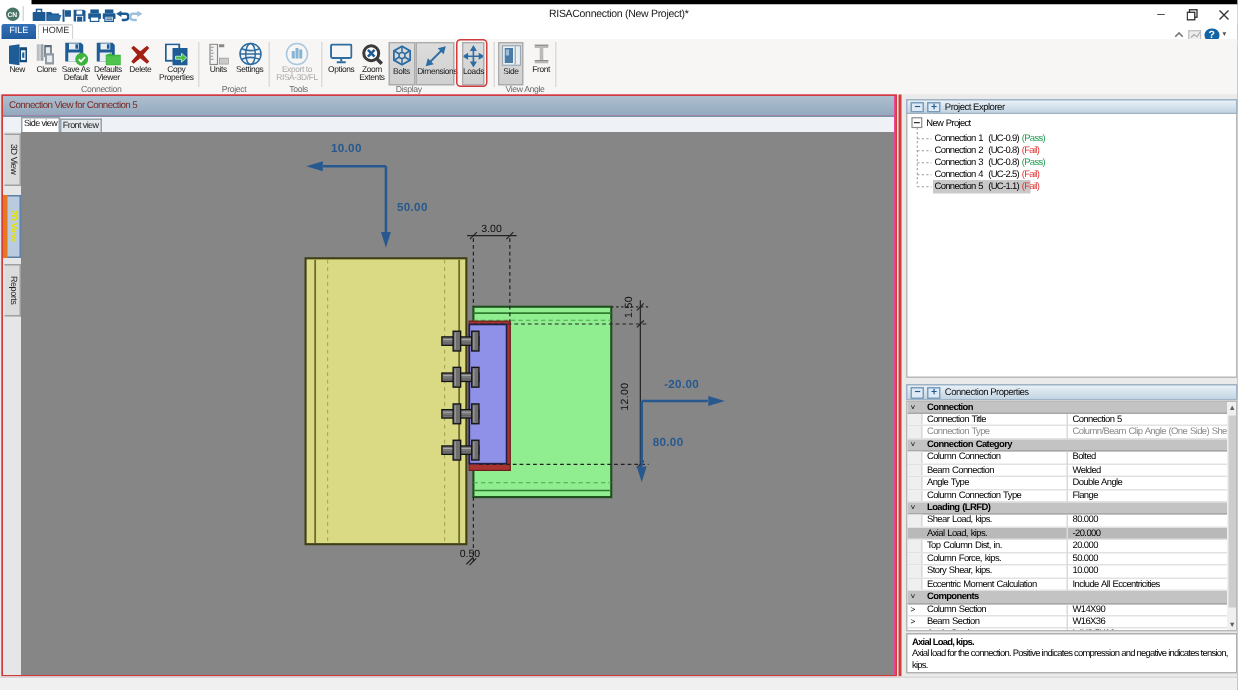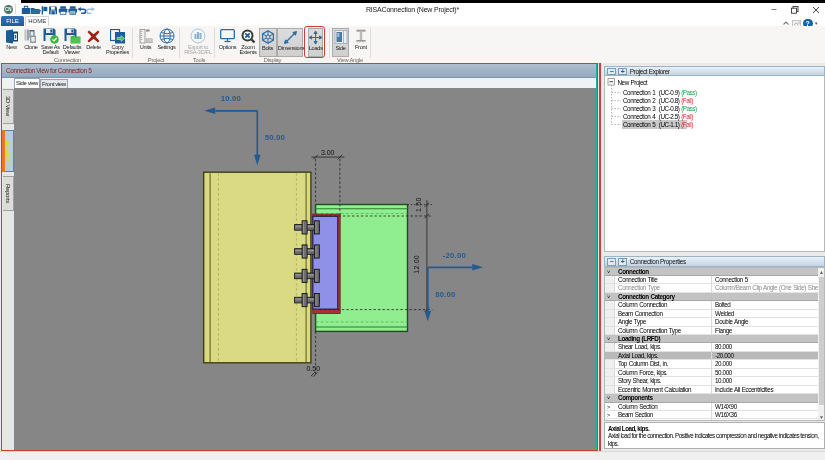--- a/index.html
+++ b/index.html
@@ -241,21 +241,21 @@
           <g fill="#8f8f8f">
             <rect x="1.5" y="0.8" width="9" height="0.8"></rect>
             <rect x="1.5" y="11" width="9" height="0.8"></rect>
           </g>
         </svg>
       </div>Front</div>
   <div class="rgrp" style="left:325px;width:50px;">View Angle</div>
   <div class="rsep" style="left:370.2px;"></div>
 </div>
 
-<div id="viewpanel" class="abs" style="left:1px;top:63px;width:597px;height:388px;border:1.6px solid #d03b3b;background:#14b8a6;">
+<div id="viewpanel" class="abs" style="left:1px;top:63px;width:597px;height:388px;border:1.6px solid #d03b3b;background:#ec4899;">
 
   <div class="abs" style="left:0;top:0;width:593.8px;height:13.5px;background:linear-gradient(#aebfd0,#93a9be);border-bottom:1px solid #7e94aa;color:#7b2b25;font-size:6.5px;letter-spacing:-0.4px;line-height:13px;padding-left:4px;">Connection View for Connection 5</div>
 
   <div class="abs" style="left:0;top:13.5px;width:593.8px;height:10px;background:#eef2f6;">
     <div class="abs" style="left:12px;top:0.5px;width:26px;height:9.5px;background:#fff;border:1px solid #9aa4ae;border-bottom:none;font-size:6px;letter-spacing:-0.4px;line-height:9px;text-align:center;color:#111;z-index:2;white-space:nowrap;overflow:hidden;">Side view</div>
     <div class="abs" style="left:38px;top:1px;width:27.5px;height:9px;background:#e4e9ee;border:1px solid #9aa4ae;border-bottom:none;font-size:6px;letter-spacing:-0.4px;line-height:9px;text-align:center;color:#222;white-space:nowrap;overflow:hidden;">Front view</div>
   </div>
 
   <div class="abs" style="left:0;top:23.5px;width:12px;height:362.9px;background:#e4e6e8;">
     <div class="abs" style="left:1px;top:1px;width:11px;height:35px;background:#dcdcdc;border:1px solid #a0a0a0;border-left:none;writing-mode:vertical-rl;font-size:6px;letter-spacing:-0.3px;text-align:center;color:#222;line-height:10px;">3D View</div>

